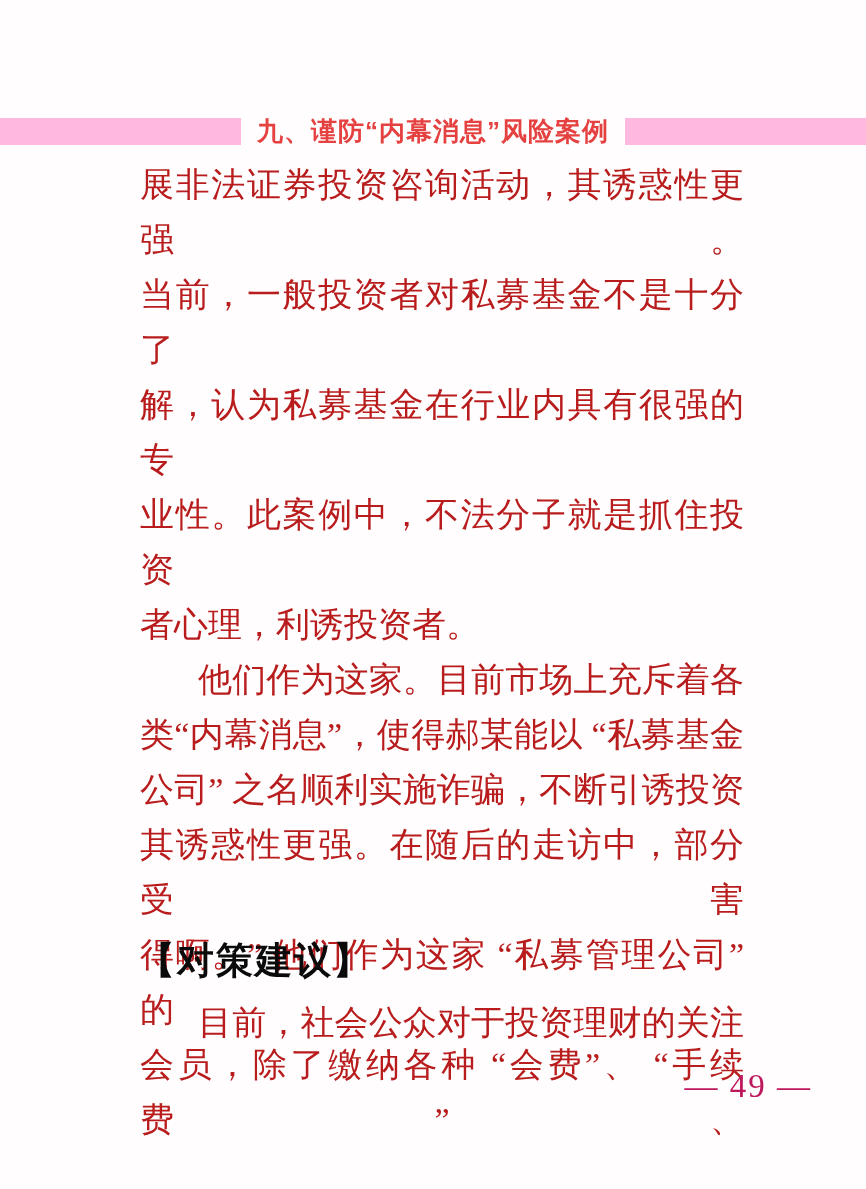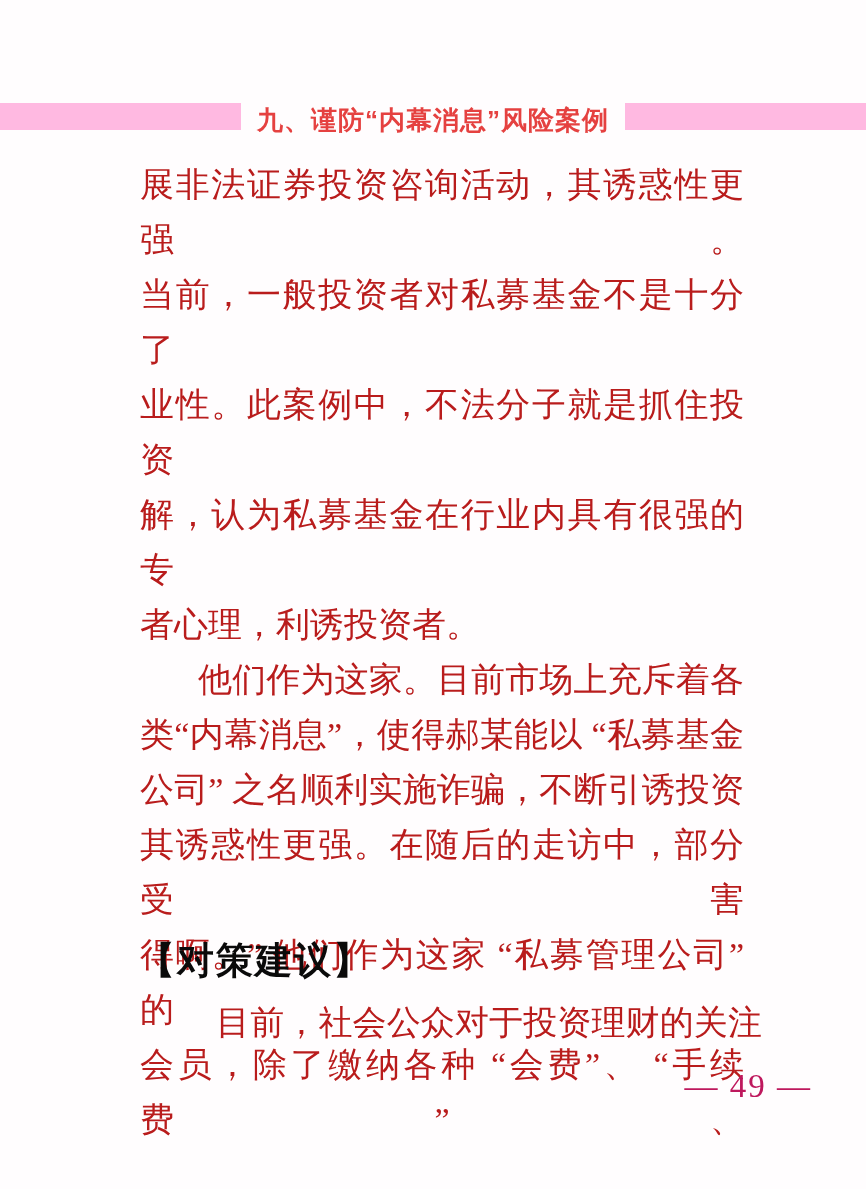--- a/index.html
+++ b/index.html
@@ -13,26 +13,26 @@
     height: 1189px;
     margin: 0 auto;
     background: #fffdfe;
     font-family: "Liberation Serif", "DejaVu Serif", serif;
     overflow: hidden;
   }
 
   
   .chapter-header {
     position: absolute;
-    top: 103px;
+    top: 114px;
     left: 0;
     right: 0;
     height: 34px;
     display: flex;
-    align-items: flex-start;
+    align-items: center;
   }
   .header-bar {
     height: 27px;
     flex: 1 1 auto;
     background: #ffb9e1;
   }
   .chapter-title {
     flex: 0 0 auto;
     padding: 0 16px;
     font-family: "Liberation Sans", "DejaVu Sans", sans-serif;
@@ -75,21 +75,21 @@
     margin: 0;
     font-family: Liberation Mono, monospace;
     font-size: 37px;
     font-weight: 700;
     color: #0a0a0a;
     letter-spacing: 2px;
   }
 
   .closing-block {
     position: absolute;
-    left: 158px;
+    left: 140px;
     width: 604px;
     top: 995px;
   }
 
   
   .page-number {
     position: absolute;
     top: 1066px;
     right: 54px;
     font-size: 33px;
@@ -105,22 +105,22 @@
 
   <header class="chapter-header">
     <div class="header-bar"></div>
     <div class="chapter-title">九、谨防“内幕消息”风险案例</div>
     <div class="header-bar"></div>
   </header>
 
   <main class="body-block">
     <p class="line">展非法证券投资咨询活动，其诱惑性更强。</p>
     <p class="line">当前，一般投资者对私募基金不是十分了</p>
+    <p class="line">解，认为私募基金在行业内具有很强的专</p>
     <p class="line">业性。此案例中，不法分子就是抓住投资</p>
-    <p class="line">解，认为私募基金在行业内具有很强的专</p>
     <p class="line para-end">者心理，利诱投资者。</p>
     <p class="line indent">他们作为这家。目前市场上充斥着各</p>
     <p class="line">类“内幕消息”，使得郝某能以 “私募基金</p>
     <p class="line">公司” 之名顺利实施诈骗，不断引诱投资</p>
     <p class="line">其诱惑性更强。在随后的走访中，部分受害</p>
     <p class="line">得啊。” 他们作为这家 “私募管理公司” 的</p>
     <p class="line">会员，除了缴纳各种 “会费”、 “手续费”、</p>
 
   </main>
 

